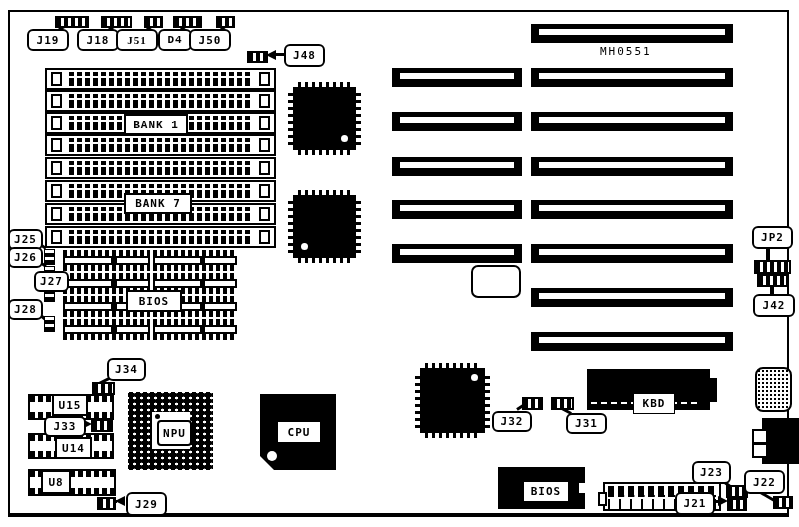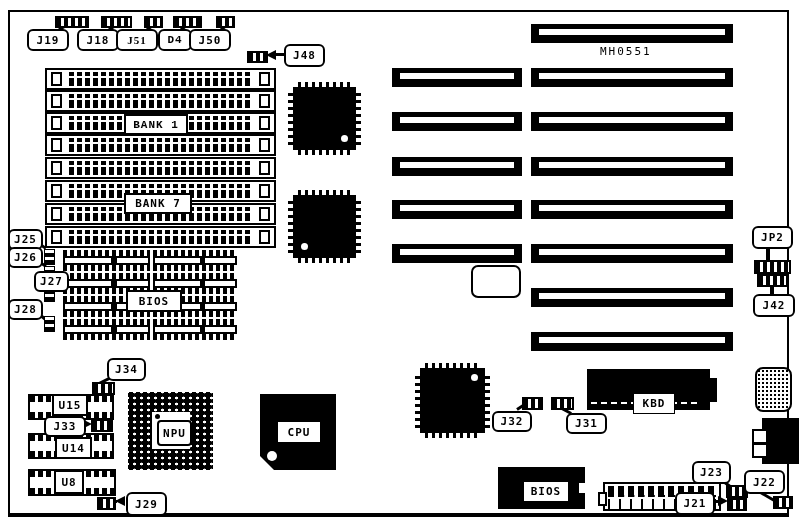--- a/index.html
+++ b/index.html
@@ -266,21 +266,21 @@
 <div class="abs dip" style="left:28px;top:433px;width:82px;height:22px;">
     <div class="dip-t"></div>
     <div class="dip-b"></div>
   </div>
 <div class="abs lbl" style="left:55px;top:437px;width:33px;height:18px;">U14</div>
 
 <div class="abs dip" style="left:28px;top:469px;width:84px;height:23px;">
     <div class="dip-t"></div>
     <div class="dip-b"></div>
   </div>
-<div class="abs lbl" style="left:54px;top:470px;width:26px;height:20px;">U8</div>
+<div class="abs lbl" style="left:41px;top:470px;width:26px;height:20px;">U8</div>
 
 <div class="abs hdr" style="left:97px;top:497px;width:15px;height:9px;"></div>
 <div class="abs tail" style="left:111px;top:500px;width:6px;"></div>
 <div class="abs tri-l" style="left:115px;top:496px;"></div>
 <div class="abs callout" style="left:126px;top:492px;width:37px;height:20px;">J29</div>
 
 <div class="abs npu-socket" style="left:128px;top:392px;width:85px;height:78px;"></div>
 <div class="abs" style="left:152px;top:412px;width:38px;height:37px;background:#fff;z-index:3;"></div>
 <div class="abs" style="left:155px;top:414px;width:5px;height:5px;background:#000;border-radius:50%;z-index:4;"></div>
 <div class="abs callout" style="left:157px;top:420px;width:31px;height:22px;border-radius:4px;">NPU</div>

